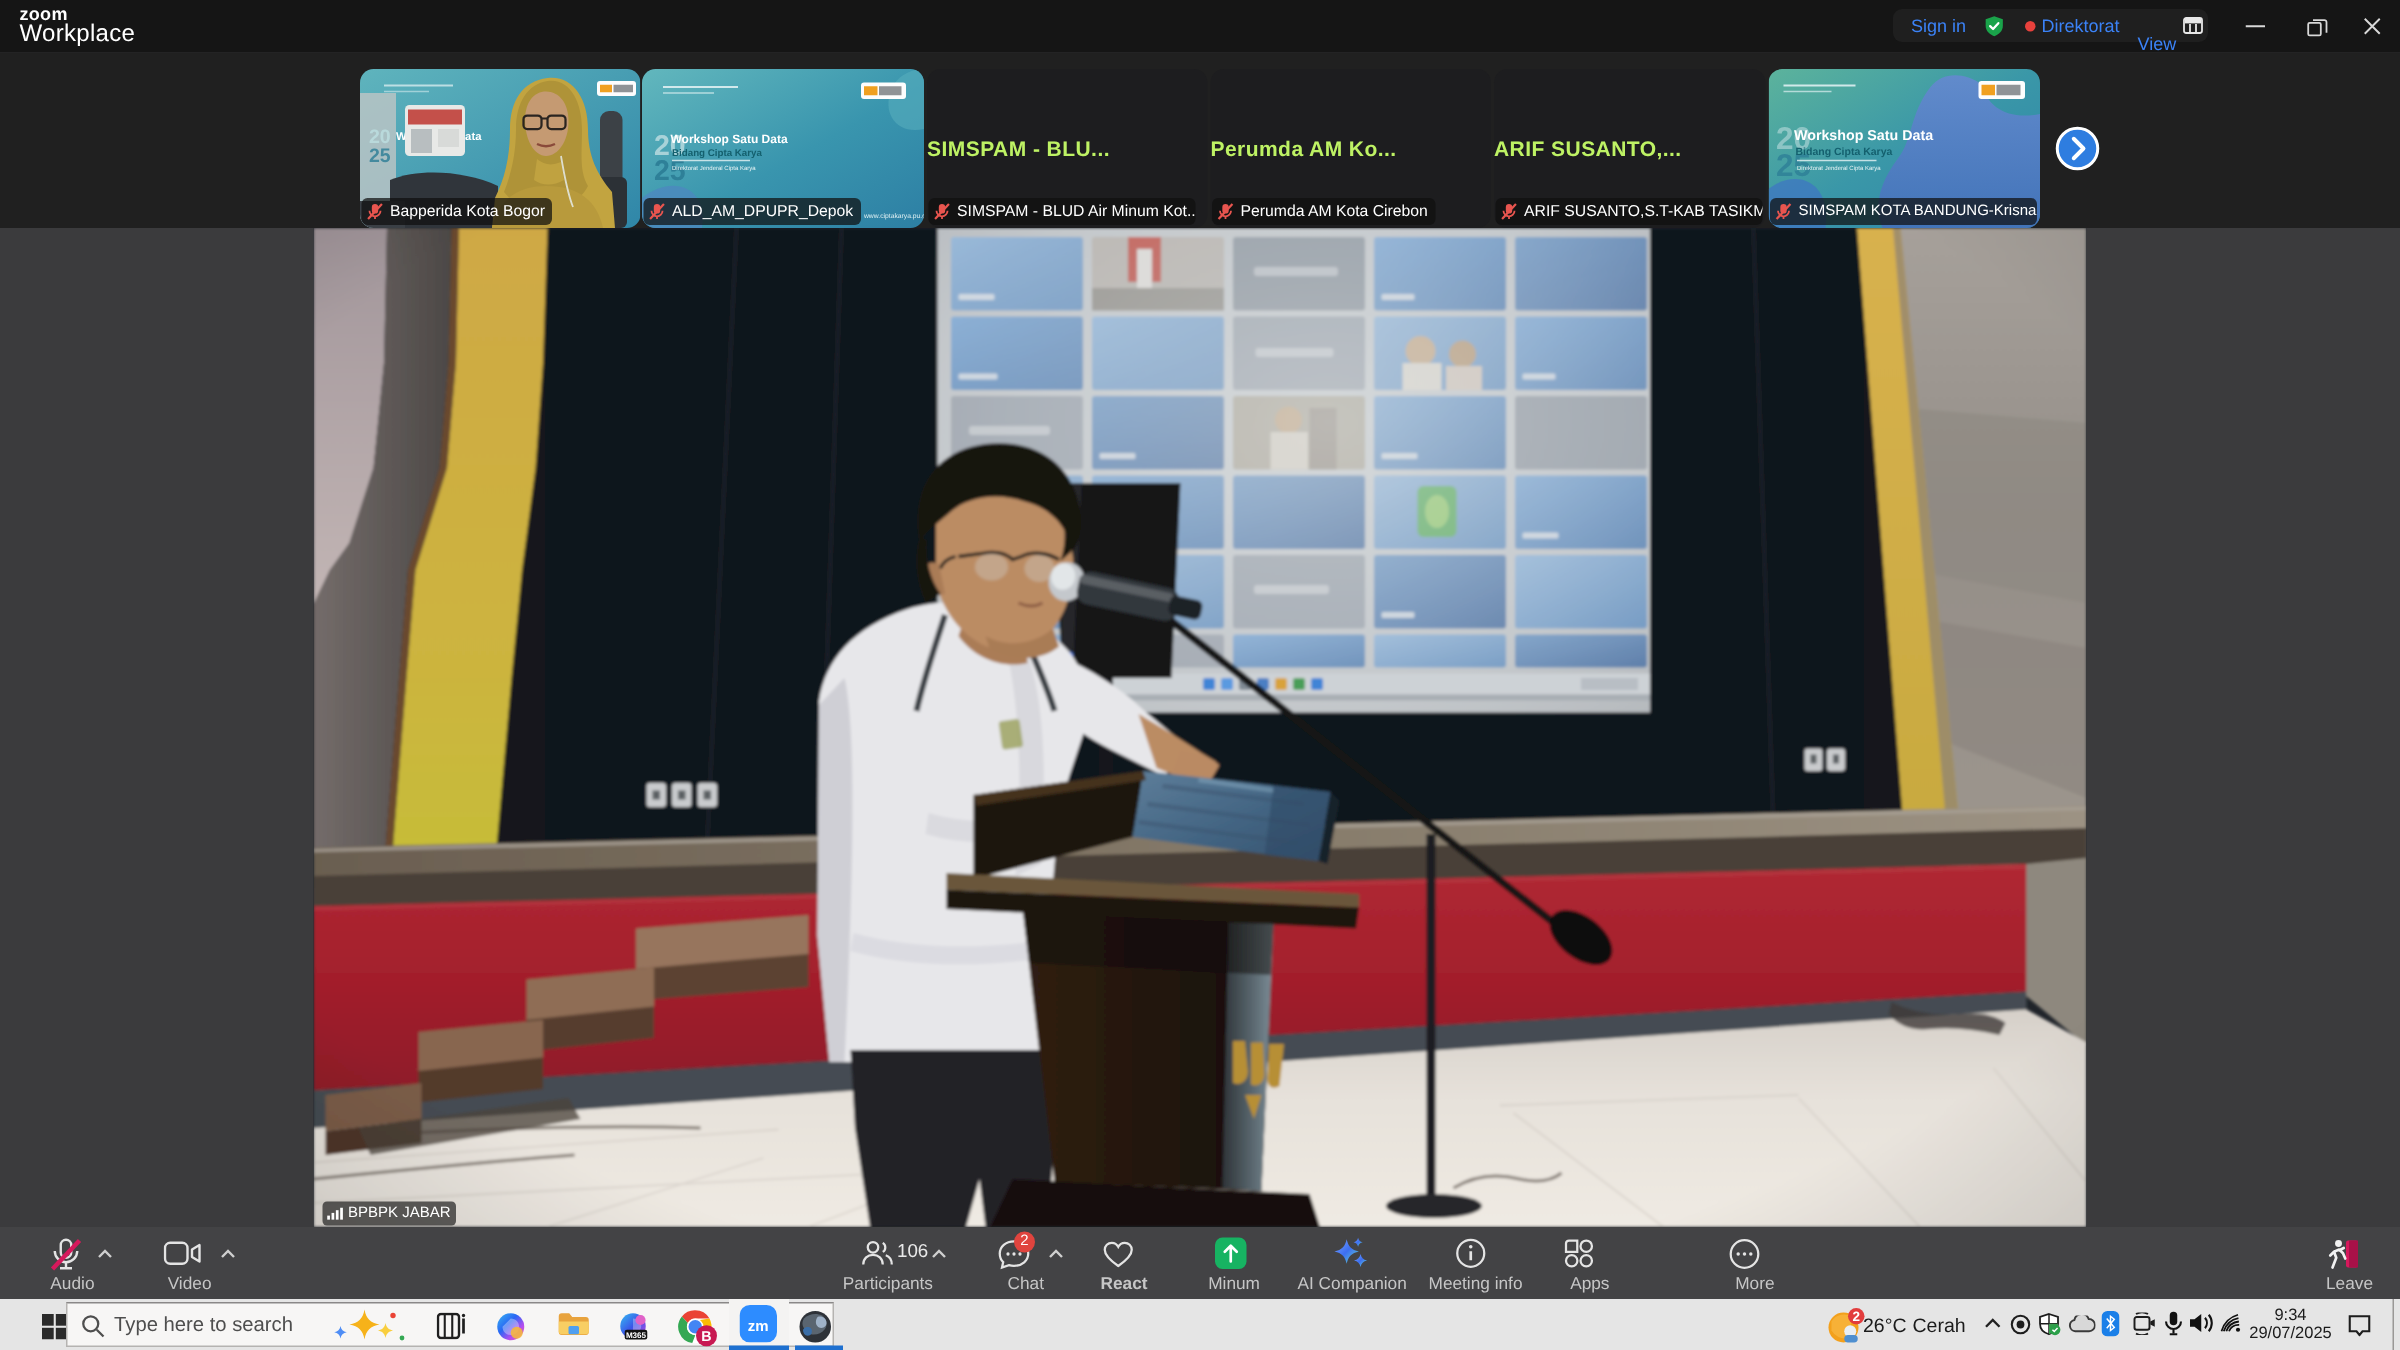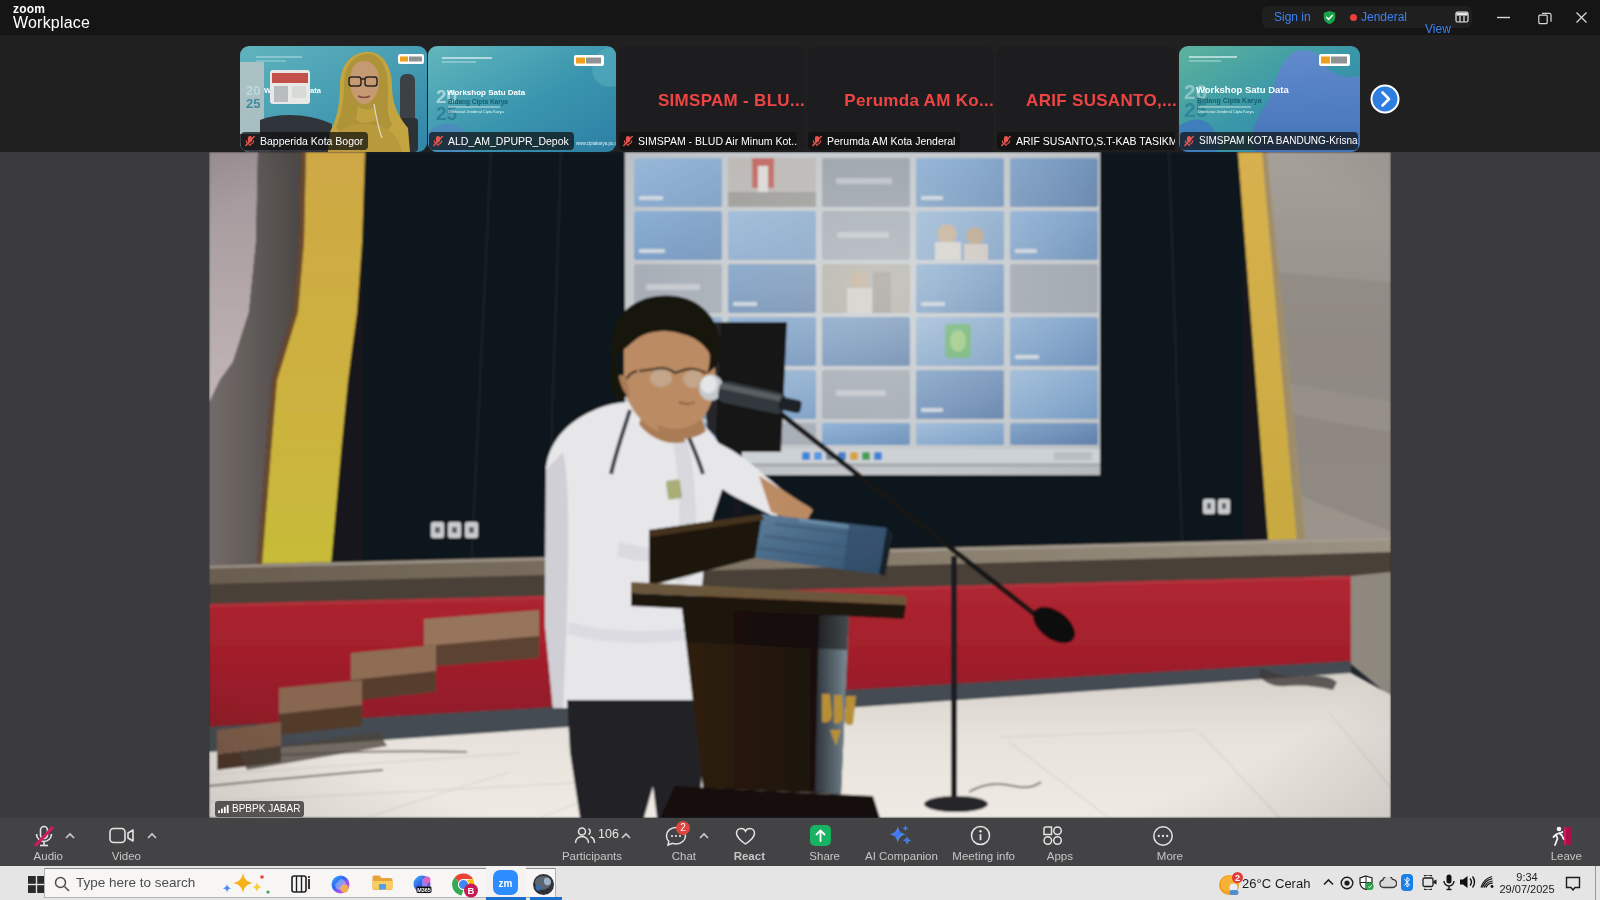--- a/index.html
+++ b/index.html
@@ -9,21 +9,21 @@
   
   #titlebar { position:absolute; left:0; top:0; width:1600px; height:35px; background:#151515; }
   #zlogo { position:absolute; left:13px; top:4px; color:#fff; }
   #zlogo .z1 { font-size:12px; font-weight:bold; letter-spacing:.2px; line-height:10px; }
   #zlogo .z2 { font-size:16px; line-height:17px; letter-spacing:.2px; }
   #tbgroup { position:absolute; left:1262px; top:6px; width:210px; height:22px; background:#1f1f1f; border-radius:6px; color:#3b82f6; font-size:12px;text-align:right; }
   .winbtn { position:absolute; top:0; width:14px; height:35px; color:#d8d8d8; }
   
   #strip { position:absolute; left:0; top:35px; width:1600px; height:117px; background:#202020; }
   .tile { position:absolute; top:11px; height:106px; border-radius:9px; overflow:hidden; background:#1c1c1e; }
-  .tname { position:absolute; width:100%; text-align:right; top:45px; color:#ef4444; font-weight:bold; font-size:17px; letter-spacing:.3px; }
+  .tname { position:absolute; width:100%; text-align:left; top:45px; color:#bef264; font-weight:bold; font-size:14px; letter-spacing:.3px; }
   .tlabel { position:absolute; left:1px; bottom:2px; height:18px; background:rgba(15,15,15,.72); border-radius:4px; color:#fff; font-size:10.5px; line-height:18px; padding:0 5px 0 19px; white-space:nowrap; max-width:178px; overflow:hidden; }
   .micred { position:absolute; left:4px; bottom:5px; width:12px; height:12px; }
   
   #toolbar { position:absolute; left:0; top:818px; width:1600px; height:48px; background:#434345; }
   .tbtn { position:absolute; top:0; text-align:center; color:#c6c6c6; font-size:11.5px; }
   .tbtn .lab { position:absolute; top:32px; width:100%; text-align:right; white-space:nowrap; }
   
   #taskbar { position:absolute; left:0; top:866px; width:1600px; height:34px; background:#e5e5e5; }
   #search { position:absolute; left:44px; top:2px; width:512px; height:30px; background:#f7f6f5; border:1px solid #b5b3b1; border-top-color:#8a8888; color:#4e4e4e; font-size:13.5px; }
   .tray { position:absolute; color:#1b1b1b; }
@@ -37,21 +37,21 @@
         <div class="z1">zoom</div>
         <div class="z2">Workplace</div>
       </div>
     <div id="tbgroup">
       <span style="position:absolute;left:12px;top:4px;">Sign in</span>
       <svg class="abs" style="left:60px;top:4px;" width="15" height="15" viewBox="0 0 17 17">
           <path d="M8.5 1 L15 3.2 V8.2 C15 12.2 12 14.8 8.5 16 C5 14.8 2 12.2 2 8.2 V3.2 Z" fill="#1aa34a"></path>
           <path d="M5.4 8.4 L7.6 10.6 L11.6 6.2" stroke="#fff" stroke-width="1.7" fill="none" stroke-linecap="round" stroke-linejoin="round"></path>
         </svg>
       <span style="position:absolute;left:88px;top:8px;width:7px;height:7px;border-radius:50%;background:#e8413c;"></span>
-      <span style="position:absolute;left:99px;top:4px;">Jenderal</span>
+      <span style="position:absolute;left:99px;top:4px;">Direktorat</span>
       <span style="position:absolute;left:163px;top:16px;">View</span>
       <svg class="abs" style="left:193px;top:4px;" width="14" height="14" viewBox="0 0 14 14">
           <rect x="1" y="2" width="12" height="10" rx="1.5" fill="none" stroke="#e8e8e8" stroke-width="1.2"></rect>
           <rect x="1.6" y="2.6" width="10.8" height="3" fill="#e8e8e8"></rect>
           <line x1="5" y1="6" x2="5" y2="12" stroke="#e8e8e8" stroke-width="1.2"></line>
           <line x1="9" y1="6" x2="9" y2="12" stroke="#e8e8e8" stroke-width="1.2"></line>
         </svg>
     </div>
     <svg class="winbtn" style="left:1497px;" width="14" height="35" viewBox="0 0 14 35">
         <line x1="0" y1="17.5" x2="13" y2="17.5" stroke="#d8d8d8" stroke-width="1.4"></line>
@@ -171,21 +171,21 @@
           <g fill="none" stroke="#e8554f" stroke-width="1.3">
             <rect x="4.2" y="1" width="4.6" height="7" rx="2.3" fill="#e8554f" stroke="none"></rect>
             <path d="M2.5 6 a4 4 0 0 0 8 0"></path>
             <line x1="6.5" y1="10" x2="6.5" y2="12"></line>
           </g>
           <line x1="1.5" y1="12" x2="11.5" y2="1" stroke="#e8554f" stroke-width="1.6"></line>
         </svg>
     </div>
     <div class="tile" style="left:807px;width:187px;background:#1d1d1f;">
       <div class="tname">Perumda AM Ko...</div>
-      <div class="tlabel">Perumda AM Kota Jenderal</div>
+      <div class="tlabel">Perumda AM Kota Cirebon</div>
       <svg class="micred" viewBox="0 0 13 13">
           <g fill="none" stroke="#e8554f" stroke-width="1.3">
             <rect x="4.2" y="1" width="4.6" height="7" rx="2.3" fill="#e8554f" stroke="none"></rect>
             <path d="M2.5 6 a4 4 0 0 0 8 0"></path>
             <line x1="6.5" y1="10" x2="6.5" y2="12"></line>
           </g>
           <line x1="1.5" y1="12" x2="11.5" y2="1" stroke="#e8554f" stroke-width="1.6"></line>
         </svg>
     </div>
     <div class="tile" style="left:996px;width:181px;background:#1d1d1f;">
@@ -655,21 +655,21 @@
         <path d="M10.5 17 C4 12.5 1.5 9.5 1.5 6.2 C1.5 3.5 3.6 1.5 6.2 1.5 C8 1.5 9.7 2.6 10.5 4.2 C11.3 2.6 13 1.5 14.8 1.5 C17.4 1.5 19.5 3.5 19.5 6.2 C19.5 9.5 17 12.5 10.5 17 Z" fill="none" stroke="#e4e4e4" stroke-width="1.5"></path>
       </svg>
       <div class="lab">React</div>
     </div>
 
     <div class="tbtn" style="left:800px;width:40px;height:48px;">
       <div class="abs" style="left:10px;top:7px;width:21px;height:21px;border-radius:5px;background:#17b362;"></div>
       <svg class="abs" style="left:10px;top:7px;" width="21" height="21" viewBox="0 0 21 21">
         <path d="M10.5 16 V6 M6.5 9.5 L10.5 5.5 L14.5 9.5" fill="none" stroke="#fff" stroke-width="1.8" stroke-linecap="round" stroke-linejoin="round"></path>
       </svg>
-      <div class="lab">Share</div>
+      <div class="lab">Minum</div>
     </div>
 
     <div class="tbtn" style="left:865px;width:70px;height:48px;">
       <svg class="abs" style="left:23px;top:6px;" width="25" height="24" viewBox="0 0 23 22">
         <defs>
             <linearGradient id="aig" x1="0" y1="0" x2="1" y2="1">
               <stop offset="0" stop-color="#7aa7ff"></stop>
               <stop offset=".5" stop-color="#3d6ef0"></stop>
               <stop offset="1" stop-color="#62e0d0"></stop>
             </linearGradient>

